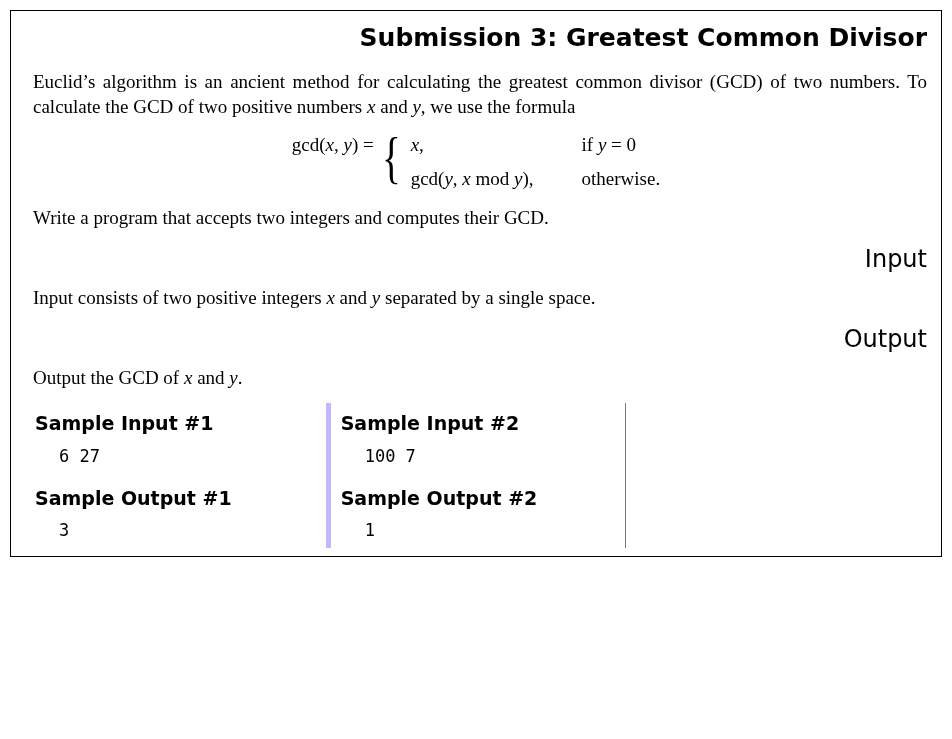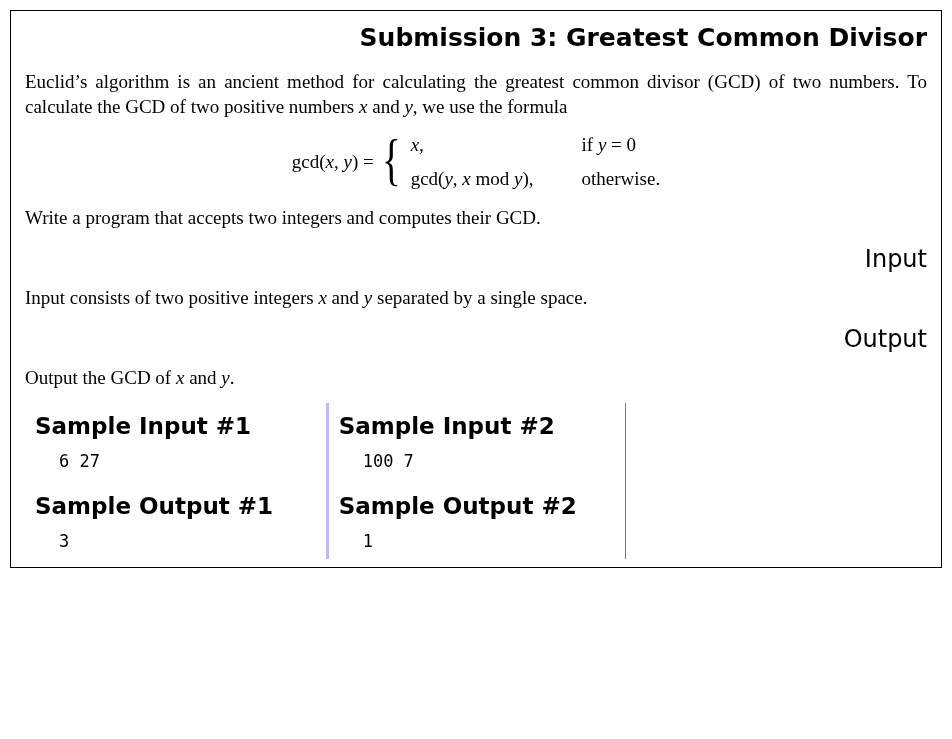--- a/index.html
+++ b/index.html
@@ -21,37 +21,36 @@
     border: 1.5px solid #000;
     padding: 10px 14px 8px 14px;
     box-sizing: border-box;
   }
   .title {
     font-size: 25px;
     font-weight: 700;
     margin: 0 0 14px 0;
   }
   p {
-    margin: 0 0 12px 0;
+    margin: 0 0 12px 8px;
     text-align: justify;
   }
   .math-i { font-style: italic; font-family: Georgia, "Times New Roman", serif; }
   .section-head {
     font-weight: 400;
     font-size: 24px;
     margin: 9px 0 10px 0;
   }
   .formula-wrap {
     display: flex;
     justify-content: center;
     margin: 10px 0 14px 0;
   }
   .formula {
     display: flex;
-    align-items: center;
     font-family: Georgia, "Times New Roman", serif;
     font-size: 19px;
   }
   .brace {
     font-size: 56px;
     line-height: 56px;
     margin: 0 6px 0 4px;
     transform: scaleX(0.7);
     display: inline-block;
     position: relative;
@@ -66,26 +65,26 @@
   }
   .io-table {
     display: grid;
     grid-template-columns: 1fr 1fr 1fr;
     margin-top: 6px;
   }
   .io-col {
     padding: 4px 10px 4px 10px;
   }
   .io-col.mid {
-    border-left: 3px solid #c4b5fd;
+    border-left: 5px solid #c4b5fd;
     border-right: 1px solid #777;
   }
   .io-head {
     font-weight: 700;
-    font-size: 23px;
+    font-size: 19px;
     margin: 4px 0 8px 0;
     font-family: "DejaVu Sans", "Segoe UI", Arial, sans-serif;
   }
   .io-code {
     font-family: "DejaVu Sans Mono", Menlo, Consolas, monospace;
     font-size: 17px;
     margin-bottom: 18px;
     margin-left: 24px;
   }
   .io-code.last { margin-bottom: 2px; }

